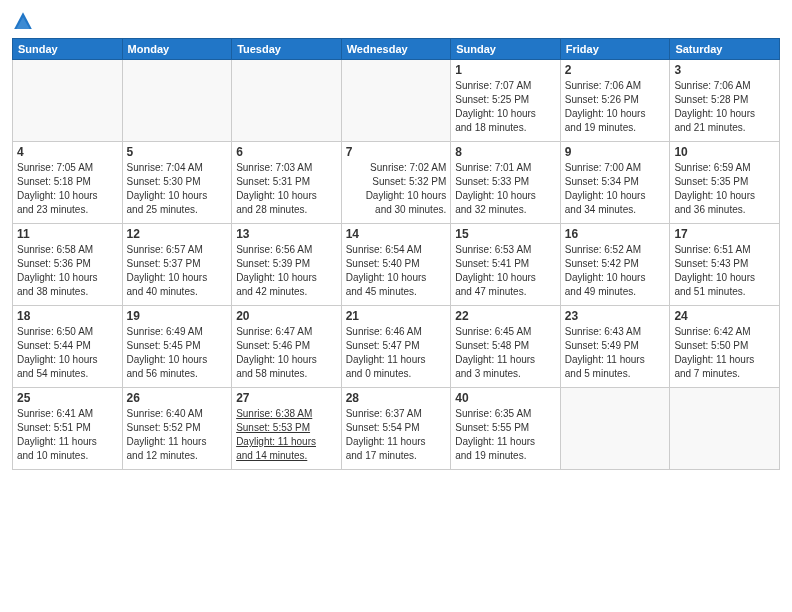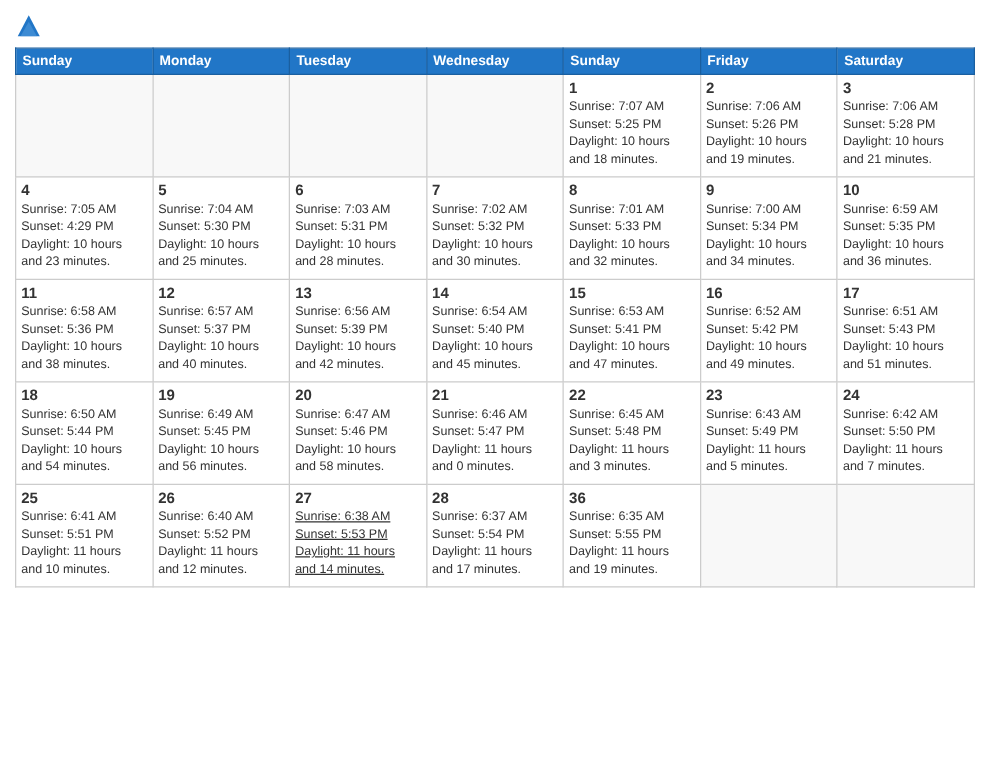--- a/index.html
+++ b/index.html
@@ -155,41 +155,41 @@
             <div class="day-info" style="white-space: pre-line;">Sunrise: 7:06 AM
 Sunset: 5:28 PM
 Daylight: 10 hours
 and 21 minutes.</div>
           </td>
         </tr>
         <tr>
           <td>
             <span class="day-number">4</span>
             <div class="day-info" style="white-space: pre-line;">Sunrise: 7:05 AM
-Sunset: 4:29 PM
+Sunset: 5:18 PM
 Daylight: 10 hours
 and 23 minutes.</div>
           </td>
           <td>
             <span class="day-number">5</span>
             <div class="day-info" style="white-space: pre-line;">Sunrise: 7:04 AM
 Sunset: 5:30 PM
 Daylight: 10 hours
 and 25 minutes.</div>
           </td>
           <td>
             <span class="day-number">6</span>
             <div class="day-info" style="white-space: pre-line;">Sunrise: 7:03 AM
 Sunset: 5:31 PM
 Daylight: 10 hours
 and 28 minutes.</div>
           </td>
           <td>
             <span class="day-number">7</span>
-            <div class="day-info" style="white-space: pre-line;">Sunrise: 7:02 AM
+            <div class="day-info" style="white-space: pre-line; text-align: right;">Sunrise: 7:02 AM
 Sunset: 5:32 PM
 Daylight: 10 hours
 and 30 minutes.</div>
           </td>
           <td>
             <span class="day-number">8</span>
             <div class="day-info" style="white-space: pre-line;">Sunrise: 7:01 AM
 Sunset: 5:33 PM
 Daylight: 10 hours
 and 32 minutes.</div>
@@ -334,21 +334,21 @@
 and 14 minutes.</div>
           </td>
           <td>
             <span class="day-number">28</span>
             <div class="day-info" style="white-space: pre-line;">Sunrise: 6:37 AM
 Sunset: 5:54 PM
 Daylight: 11 hours
 and 17 minutes.</div>
           </td>
           <td>
-            <span class="day-number">36</span>
+            <span class="day-number">40</span>
             <div class="day-info" style="white-space: pre-line;">Sunrise: 6:35 AM
 Sunset: 5:55 PM
 Daylight: 11 hours
 and 19 minutes.</div>
           </td>
           <td class="empty"></td>
           <td class="empty"></td>
         </tr>
       </tbody>
   </table>

